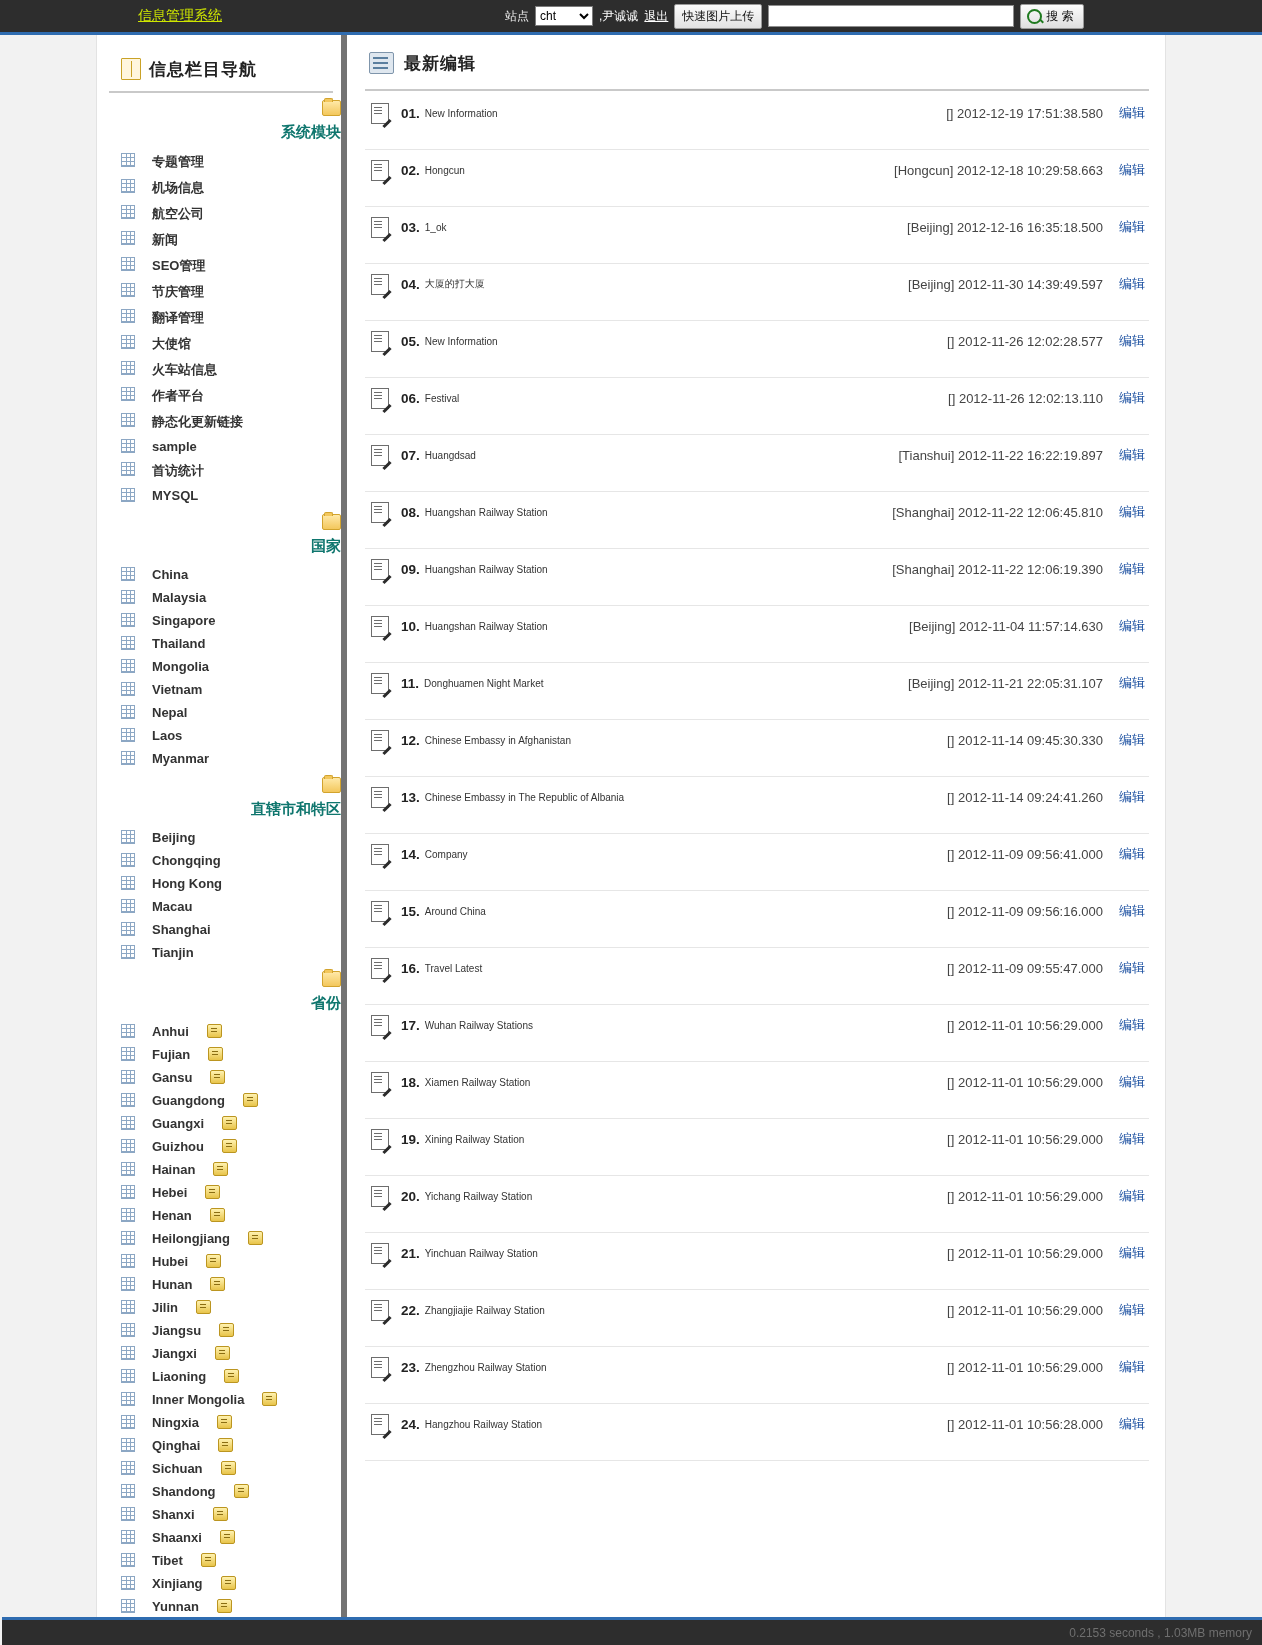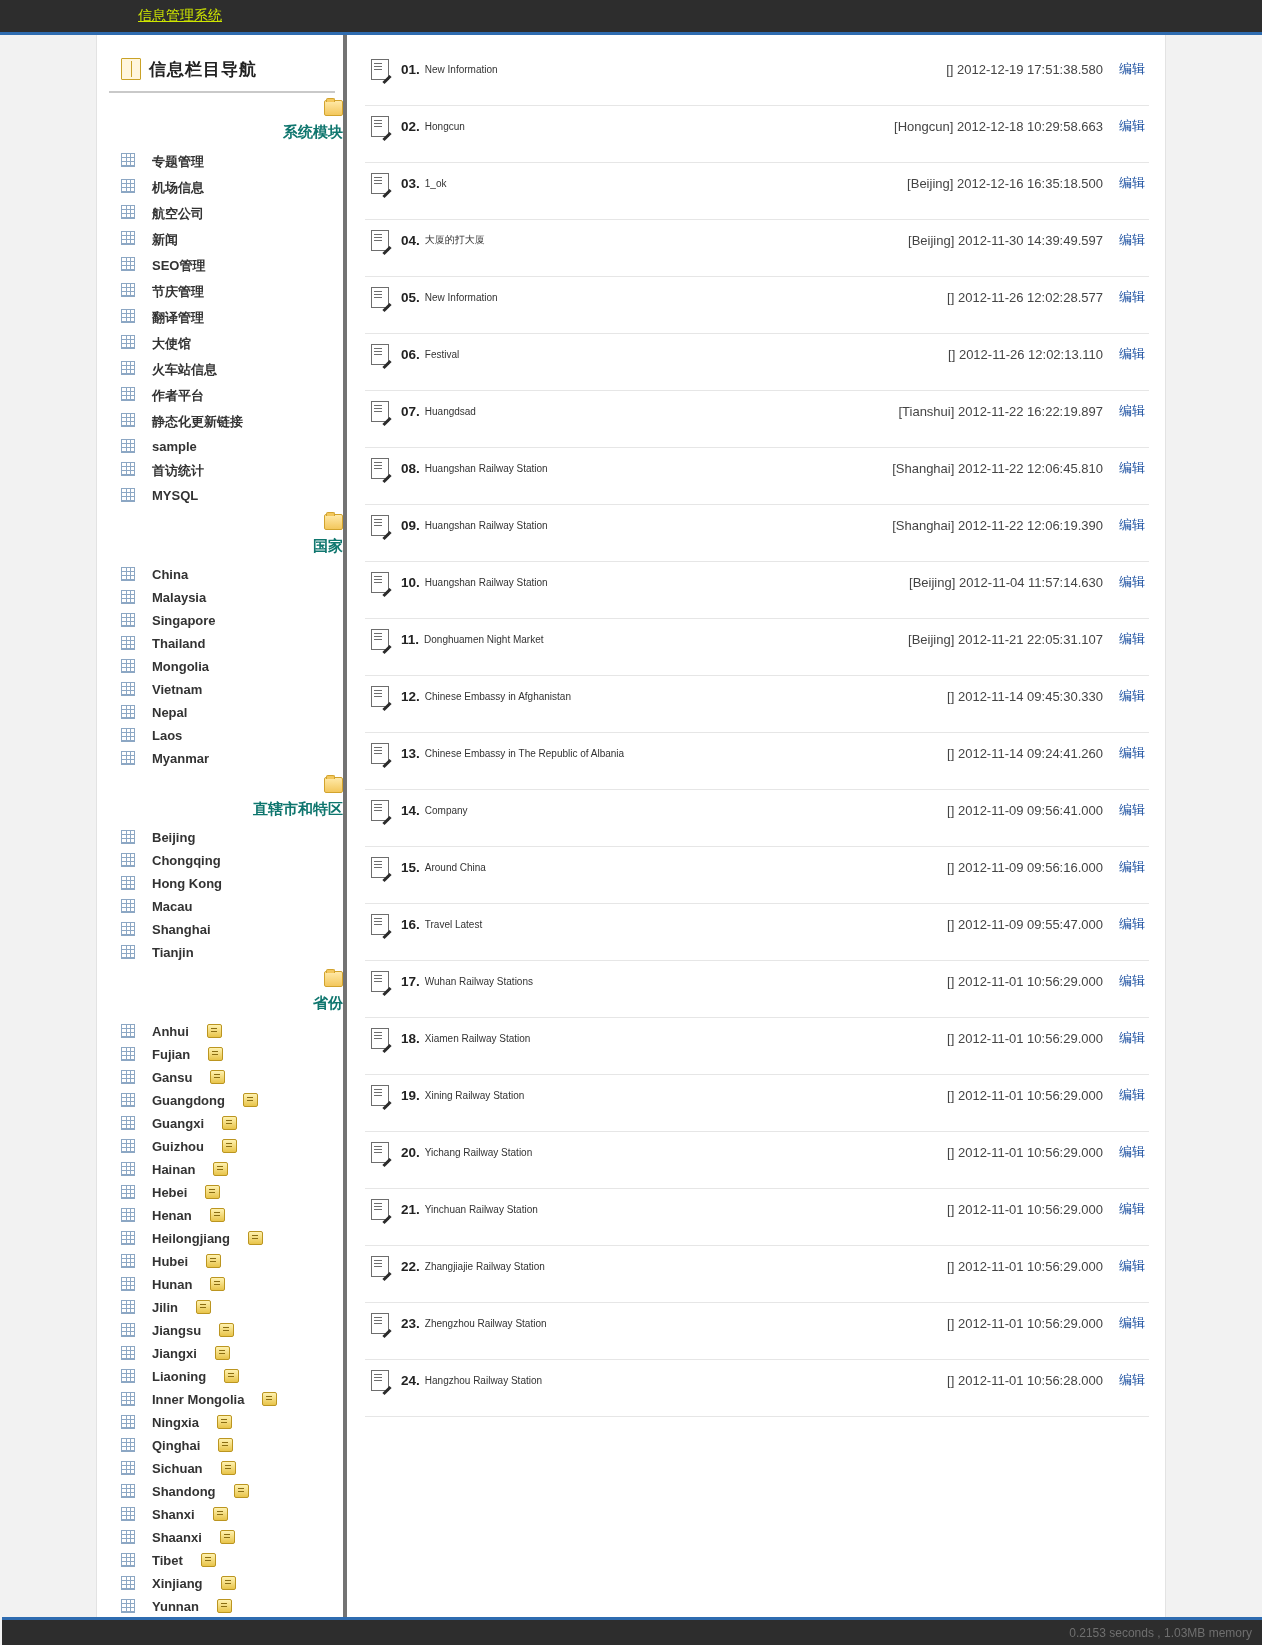--- a/index.html
+++ b/index.html
@@ -116,21 +116,21 @@
     border: 1px solid #e3e3e3;
     border-top: none;
     box-sizing: border-box;
   }
 
   
   .sidebar {
     width: 250px;
     box-sizing: border-box;
     padding: 0 0 0 0;
-    border-right: 4px solid #737373;
+    border-right: 6px solid #737373;
     flex: 0 0 250px;
   }
   .side-head {
     display: flex;
     align-items: center;
     gap: 8px;
     height: 44px;
     padding-left: 12px;
     border-bottom: 2px solid #c9c9c9;
     margin: 12px 8px 0 12px;
@@ -348,20 +348,36 @@
   .footer .stat {
     color: #6f6f6f;
     font-size: 12px;
   }
 </style>
 </head>
 <body>
 
 <div class="topbar">
   <a class="logo">信息管理系统</a>
+  <div class="top-tools">
+    <span class="lbl">站点</span>
+    <select class="site-select">
+      <option>cht</option>
+    </select>
+    <span class="user-name">
+      <span>,</span><span>尹诚诚</span>
+    </span>
+    <a class="logout">退出</a>
+    <button class="btn-upload">快速图片上传</button>
+    <input class="search-input" type="text" value="" placeholder="" style="">
+    <button class="btn-search">
+      <span class="mag"></span>
+      <span>搜 索</span>
+    </button>
+  </div>
 </div>
 
 <div class="wrapper">
 
   <div class="sidebar">
     <div class="side-head">
       <span class="book-icon"></span>
       <span class="title">信息栏目导航</span>
     </div>
     <div id="sidebar-body">
@@ -629,20 +645,24 @@
         </div>
         <div class="item">
           <span class="grid-icon"></span>
           <span class="lbl">Zhejiang</span>
           <span class="badge-new"></span>
         </div>
       </div>
   </div>
 
   <div class="content">
+    <div class="content-head">
+      <span class="list-icon"></span>
+      <span class="title">最新编辑</span>
+    </div>
     <div class="rows" id="rows-body">
         <div class="row">
           <span class="doc-icon"></span>
           <span class="num">01.</span>
           <span class="name">New Information</span>
           <span class="spacer"></span>
           <span class="meta">[] 2012-12-19 17:51:38.580</span>
           <a class="edit">编辑</a>
         </div>
         <div class="row">

